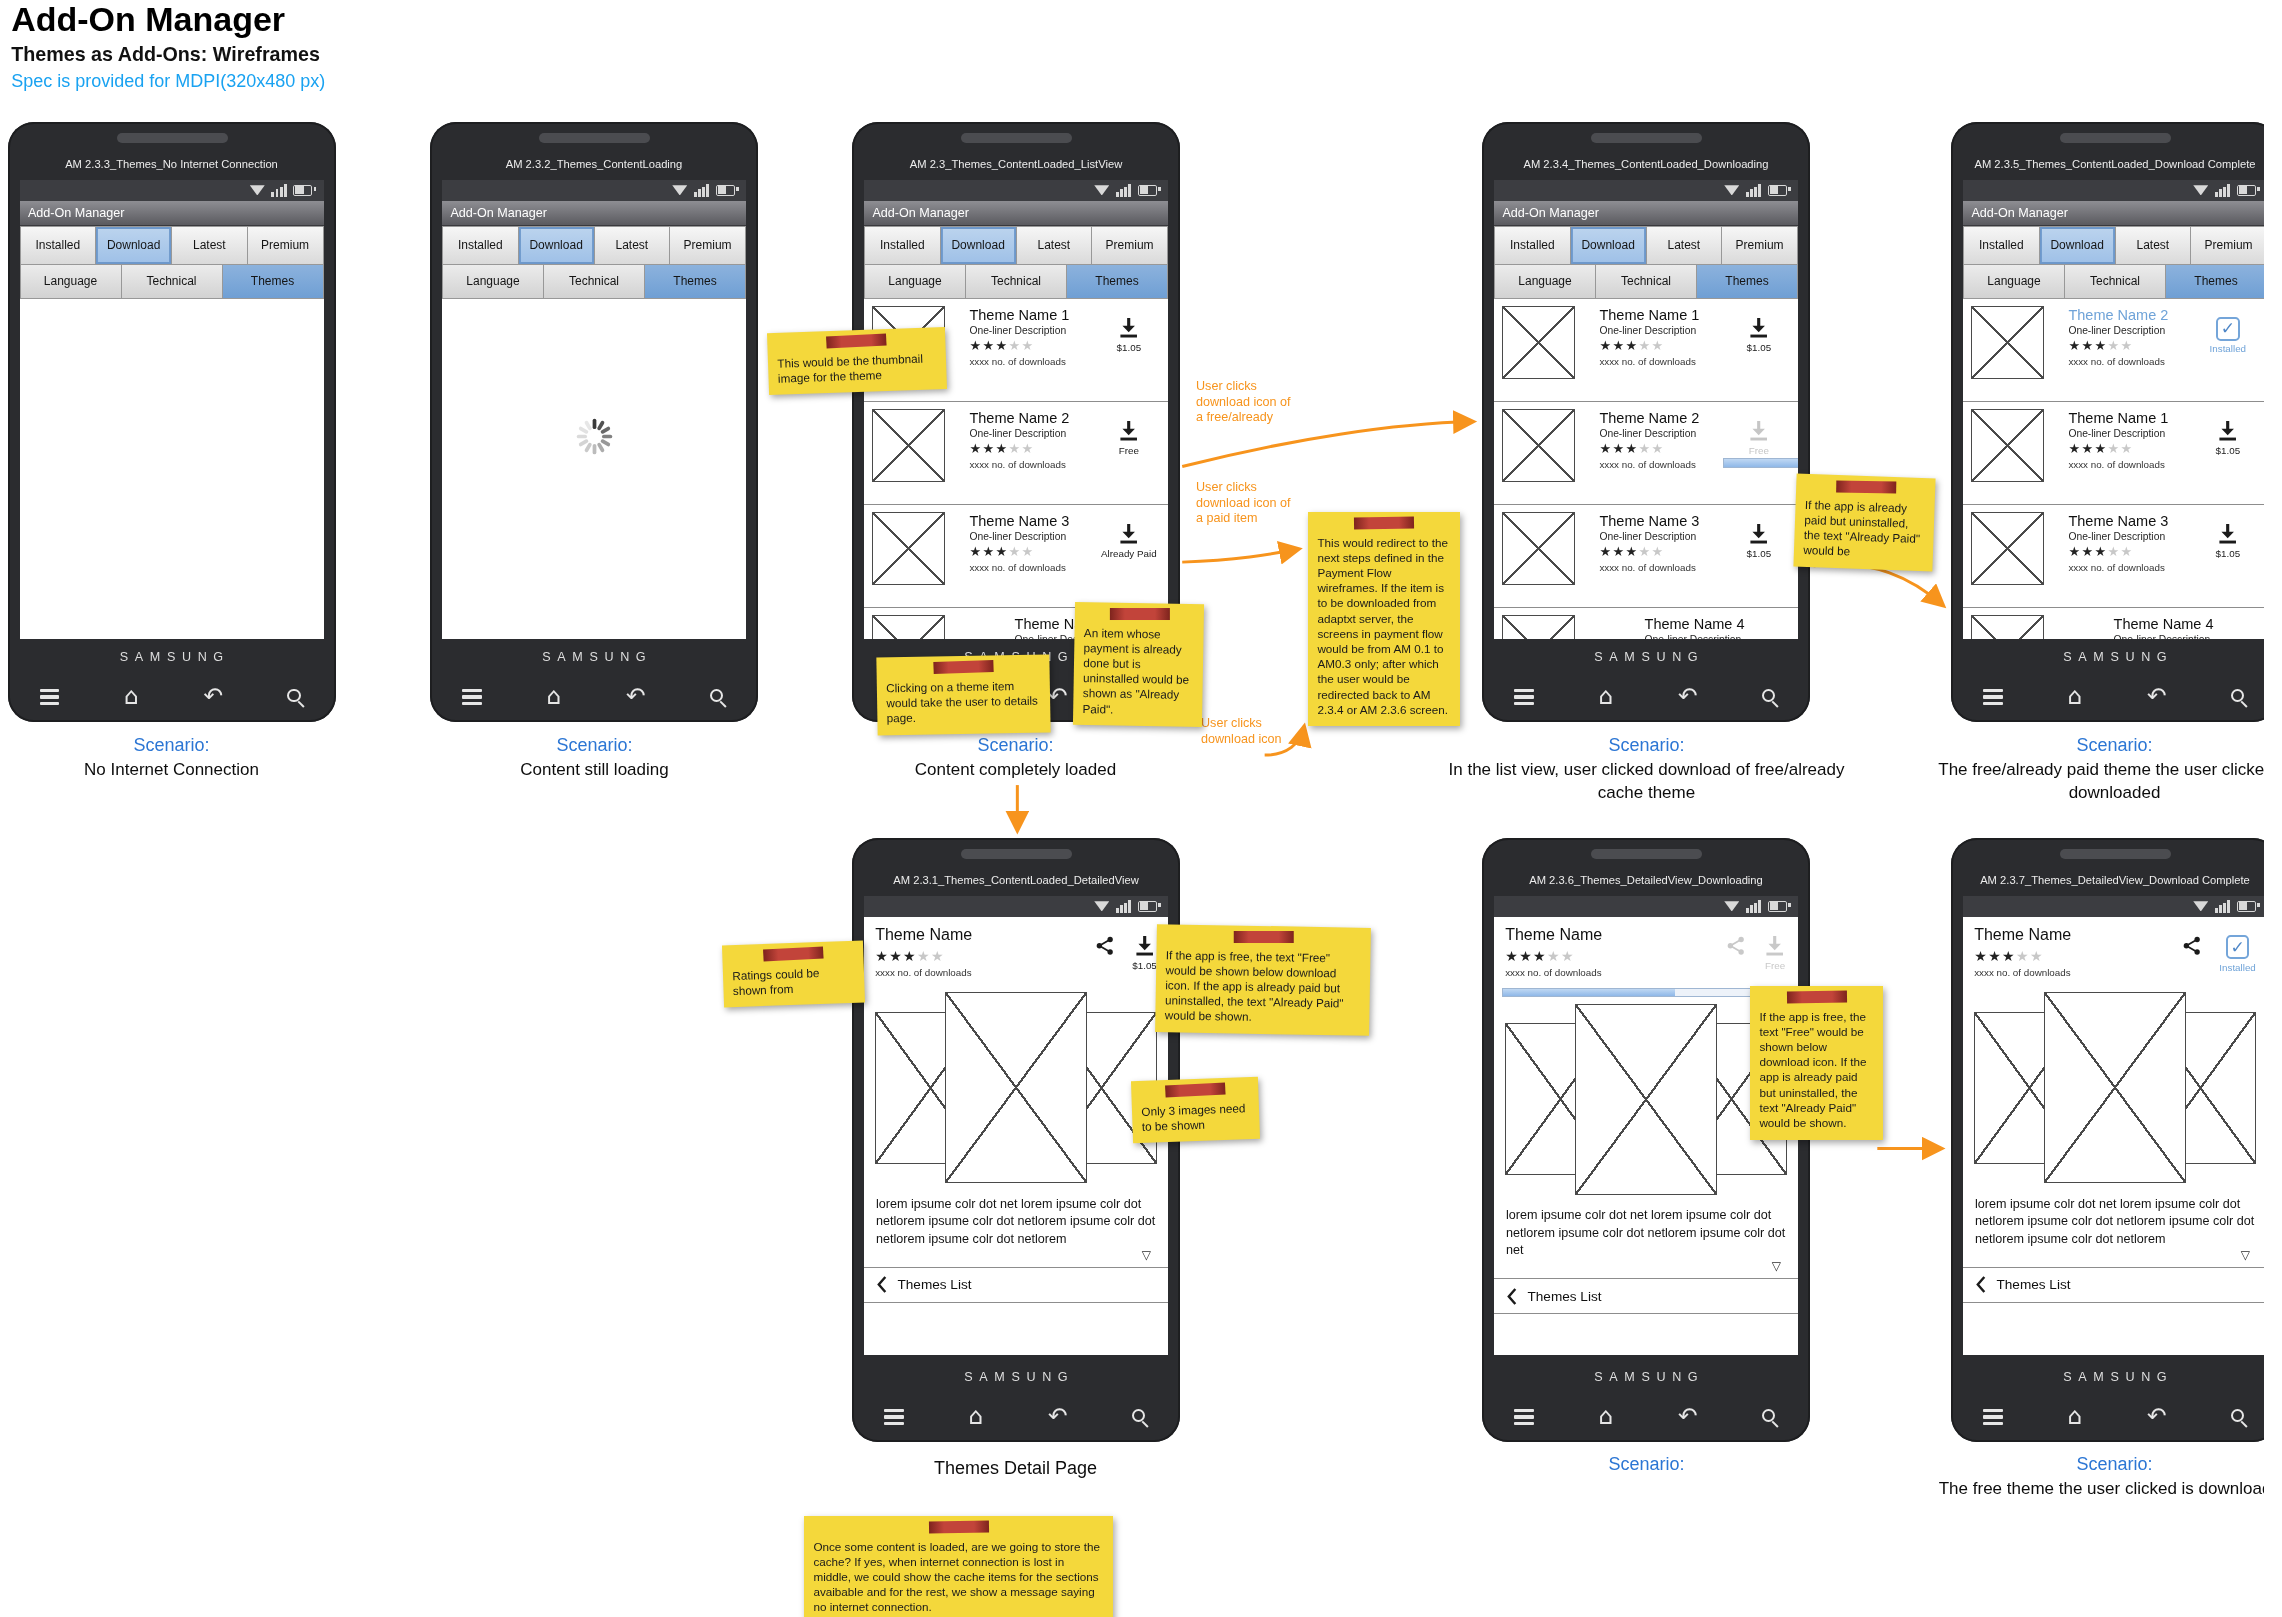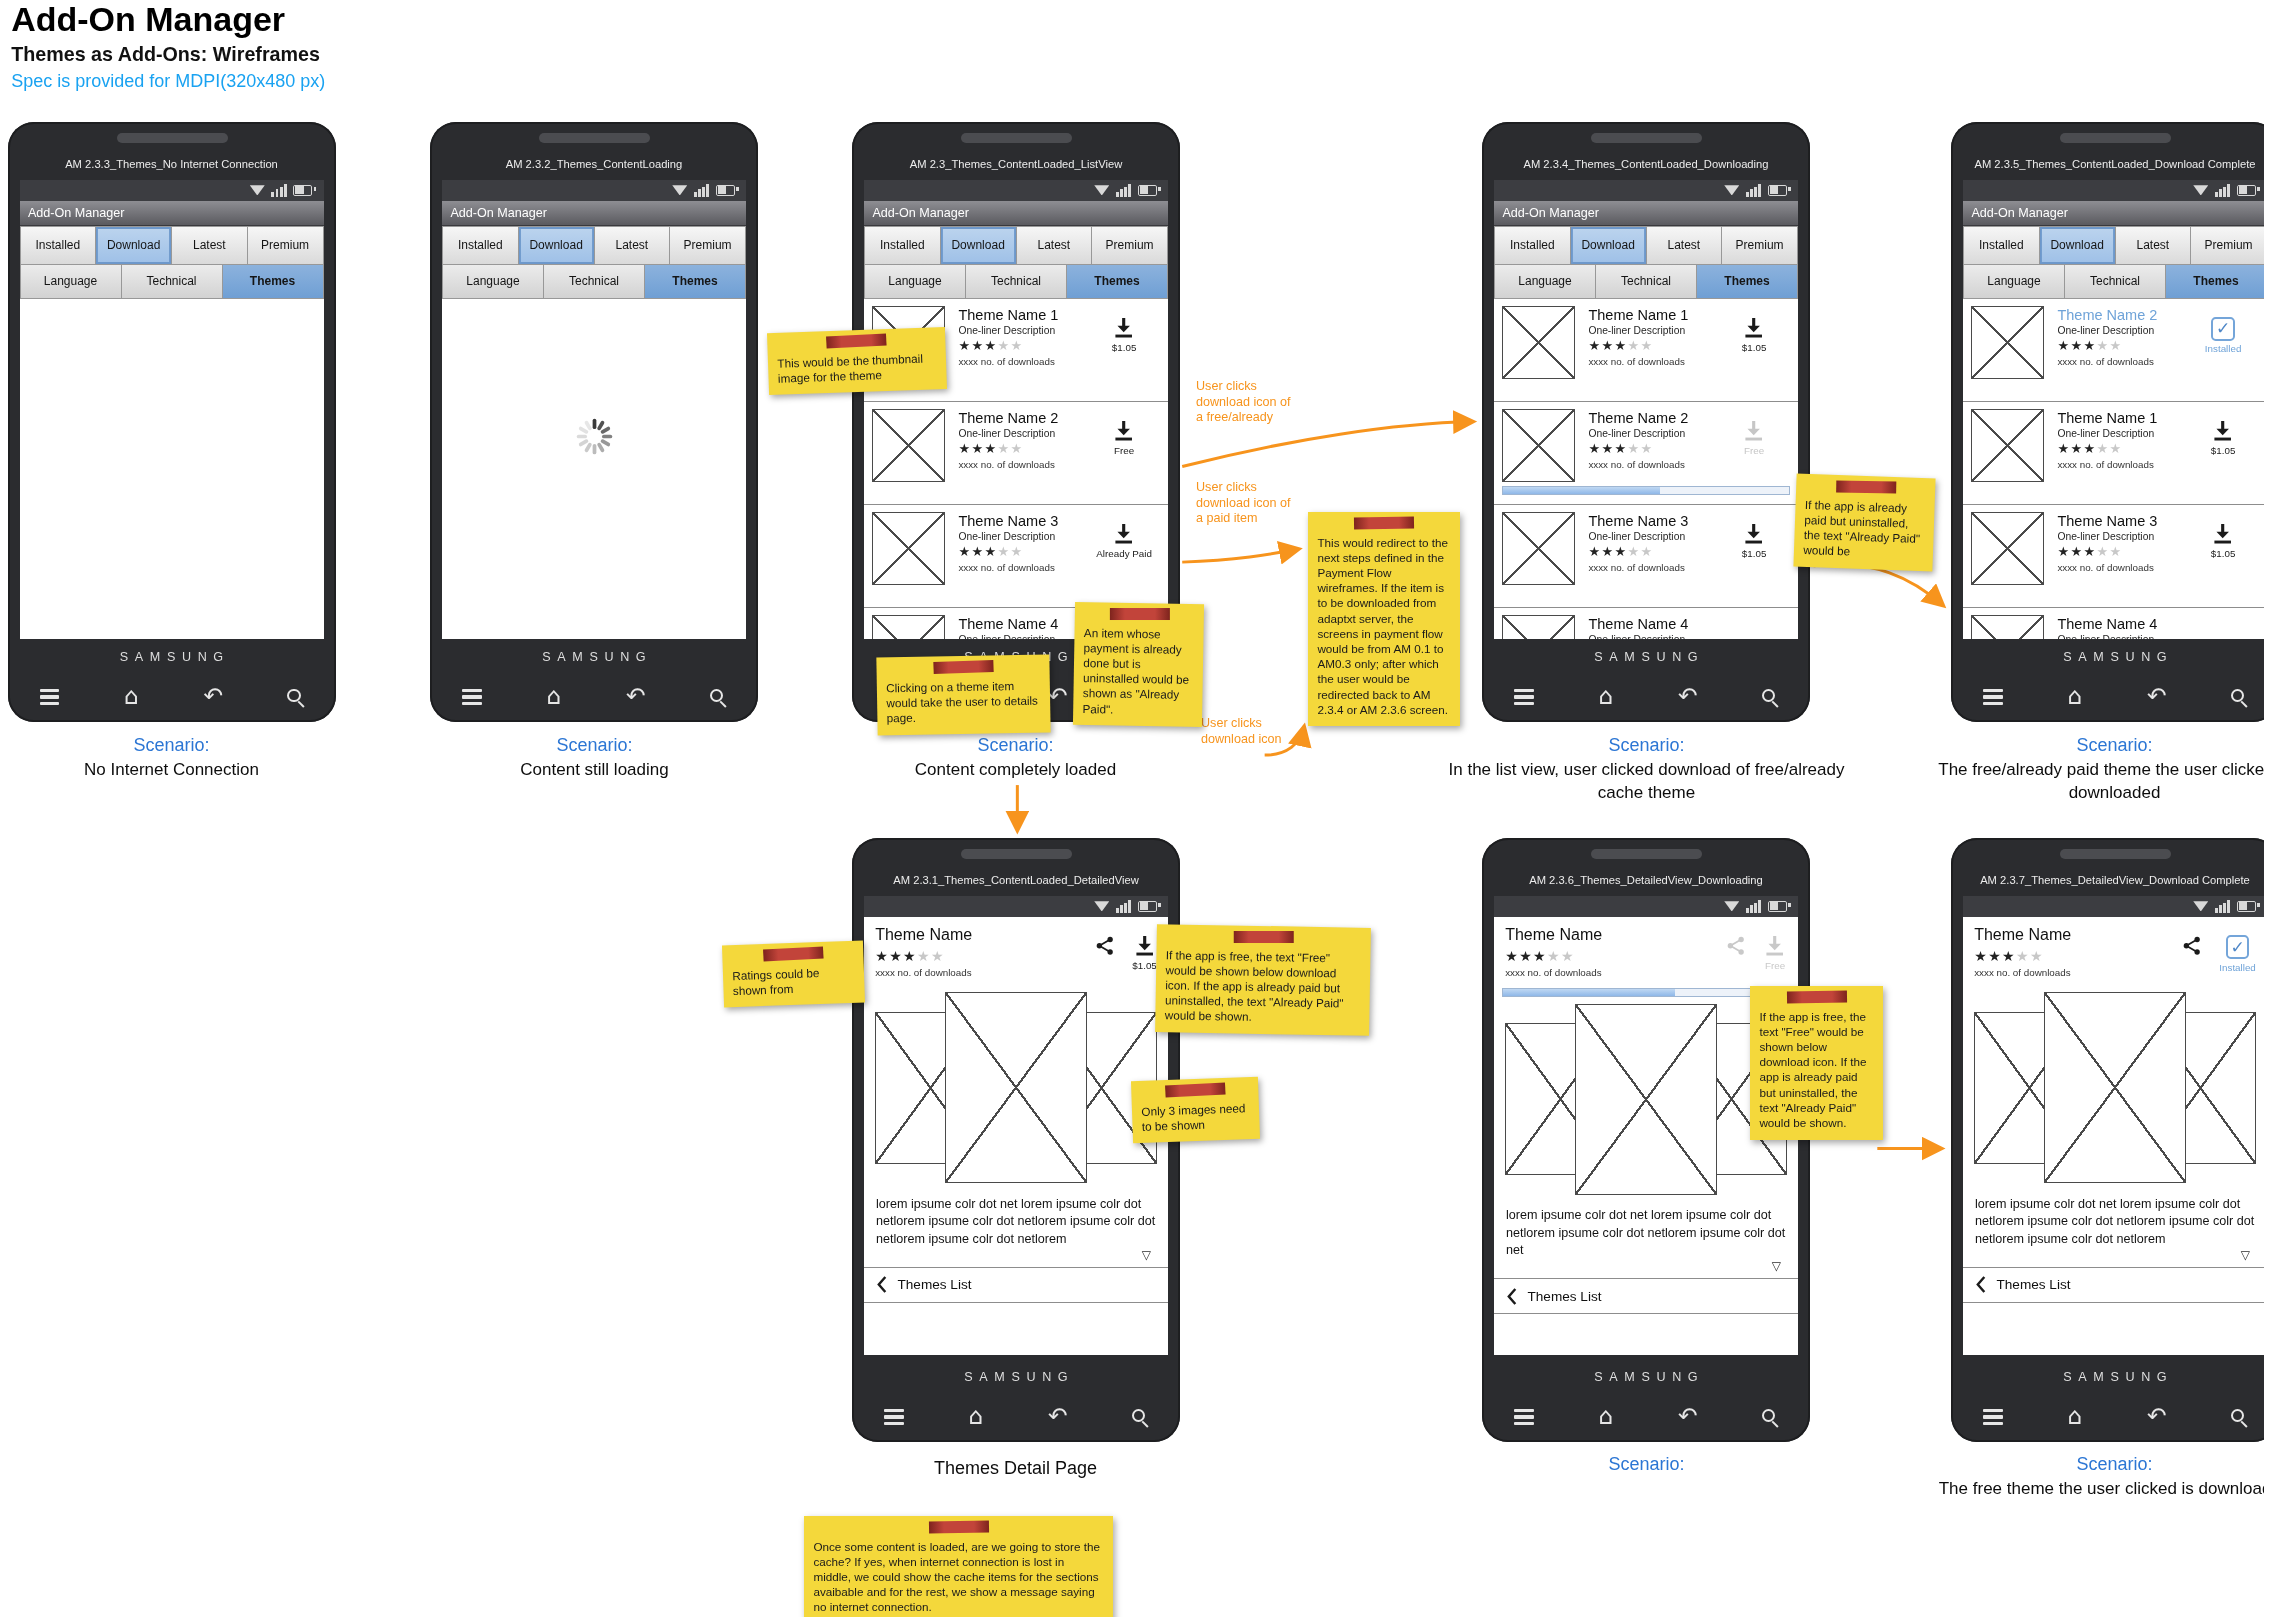--- a/index.html
+++ b/index.html
@@ -41,32 +41,32 @@
   .tabs { flex:none; display:flex; height:39px; }
   .tab  { flex:1; display:flex; align-items:center; justify-content:center; font-size:12px; color:#151515;
           background:linear-gradient(#f6f6f6,#dadada); border:0.9px solid #989898; border-left:none; }
   .tabs .tab:first-child { border-left:0.9px solid #989898; }
   .tab.active { background:linear-gradient(#bcd4ee,#9ec0e7); box-shadow:inset 0 0 0 1.9px #6d98cb; }
 
   .subtabs { flex:none; display:flex; height:34px; }
   .subtab  { flex:1; display:flex; align-items:center; justify-content:center; font-size:12px; color:#151515;
              background:linear-gradient(#ececec,#d2d2d2); border:0.9px solid #989898; border-left:none; border-top:none; }
   .subtabs .subtab:first-child { border-left:0.9px solid #989898; }
-  .subtab.active { background:linear-gradient(#8cb2dd,#6f9fd4); font-weight:700; }
+  .subtab.active { background:linear-gradient(#8cb2dd,#6f9fd4); font-weight:400; }
 
   .content { flex:1; position:relative; background:#fff; overflow:hidden; }
 
   .msg { position:absolute; left:19px; right:19px; top:120px; text-align:center; font-size:12px;
          line-height:1.55; color:#1c1c1c; }
   .msg a { color:#2c6fd1; text-decoration:underline; cursor:pointer; }
   .spinner { position:absolute; left:50%; top:116px; margin-left:-21.5px; }
 
   
   .titem { display:flex; flex-wrap:wrap; align-items:flex-start; height:103px; box-sizing:border-box;
-           padding:7.5px 8.4px; border-bottom:0.9px solid #8d8d8d; column-gap:13px; }
+           padding:7.5px 8.4px; border-bottom:0.9px solid #8d8d8d; column-gap:24px;flex-direction:column; }
   .xbox { box-sizing:border-box; border:1.9px solid #4a4a4a; background-color:#fff;
     background-image:
       linear-gradient(to top right, transparent calc(50% - 1.1px), #4a4a4a calc(50% - 1.1px), #4a4a4a calc(50% + 1.1px), transparent calc(50% + 1.1px)),
       linear-gradient(to bottom right, transparent calc(50% - 1.1px), #4a4a4a calc(50% - 1.1px), #4a4a4a calc(50% + 1.1px), transparent calc(50% + 1.1px)); }
   .thumb { flex:none; width:73px; height:73px; }
   .tinfo { flex:1; min-width:0; }
   .tname { font-size:14.5px; color:#101010; margin-top:0.9px; }
   .tname.highlight { color:#6fa3d8; }
   .tdesc { font-size:10.3px; color:#262626; margin-top:2.3px; }
   .tstars { margin-top:2.8px; font-size:13px; line-height:1; color:#222; letter-spacing:1.4px; }

